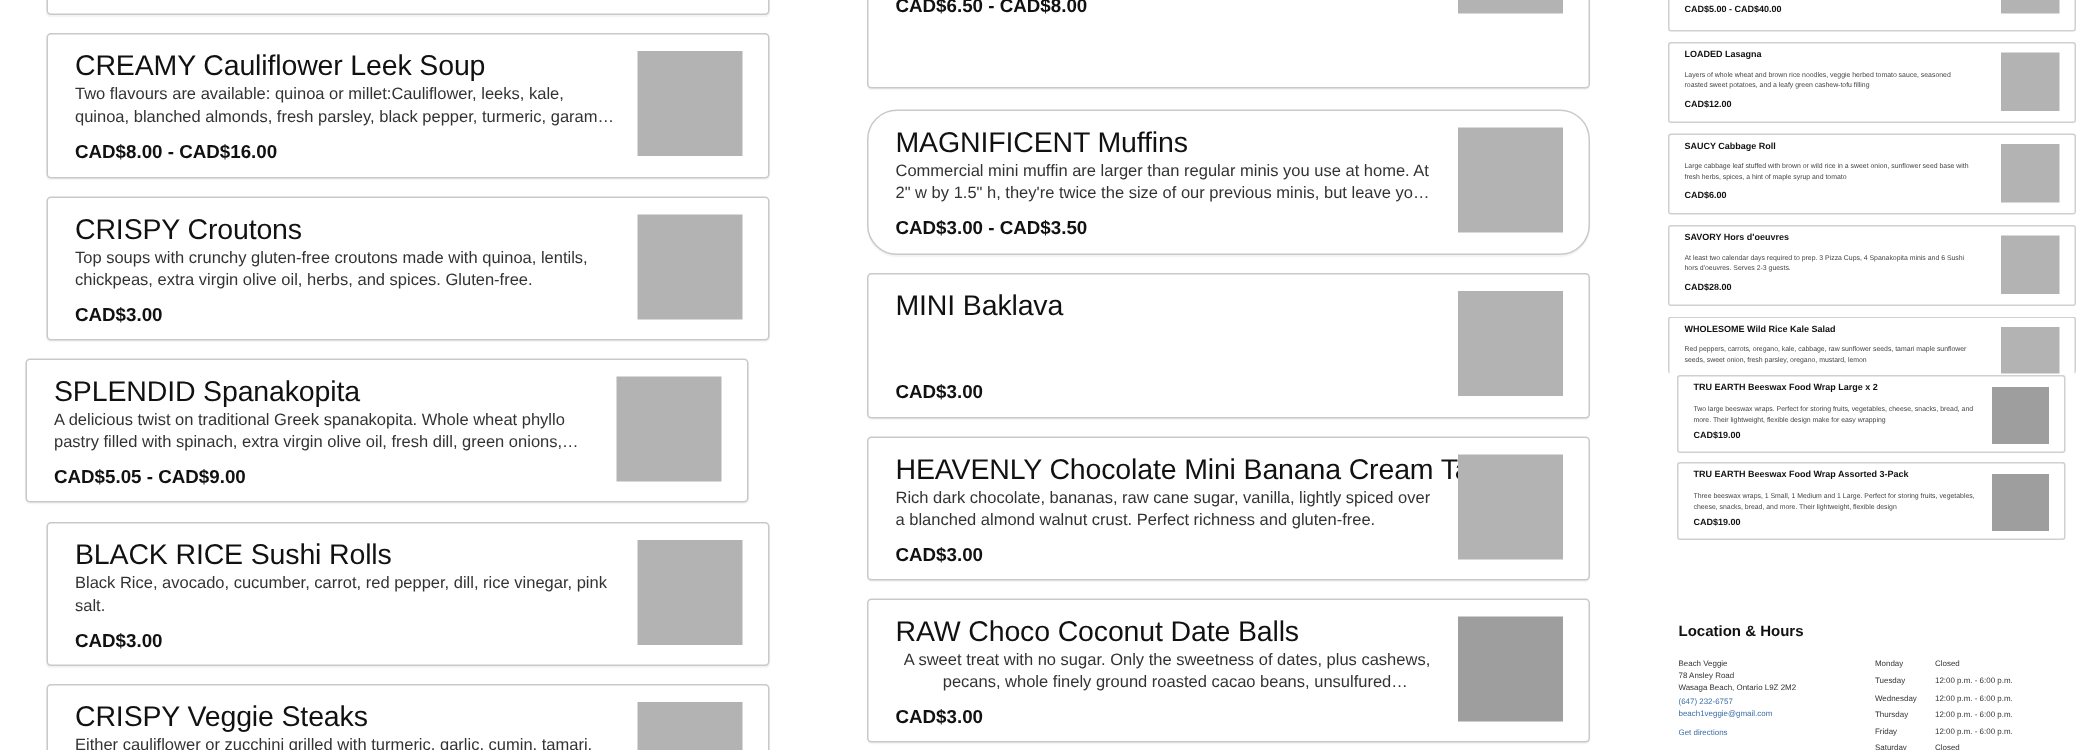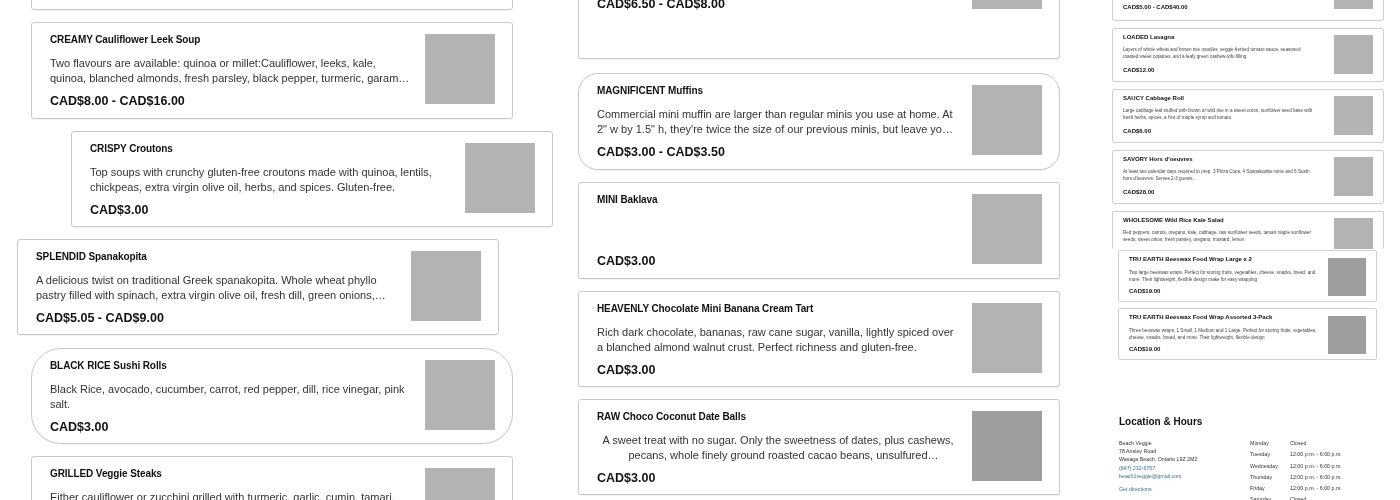--- a/index.html
+++ b/index.html
@@ -9,21 +9,21 @@
   .card {
     position: absolute;
     background: #fff;
     border: 1px solid #c9c9c9;
     border-radius: 3px;
     box-shadow: 0 1px 1px rgba(0,0,0,0.05);
     overflow: hidden;
   }
   .card .title {
     position: absolute; left: 18px; top: 11px;
-    font-weight: bold; font-size: 10px; letter-spacing: -0.1px; color: #111;
+    font-weight: normal; font-size: 19px; letter-spacing: -0.1px; color: #111;
     white-space: nowrap;
   }
   .card .desc {
     position: absolute; left: 18px; top: 33px; width: 362px;
     font-size: 11px; line-height: 15px; color: #333;
     display: -webkit-box; -webkit-line-clamp: 2; -webkit-box-orient: vertical; overflow: hidden;
   }
   .card .price {
     position: absolute; left: 18px; top: 71px;
     font-weight: bold; font-size: 12.5px; color: #111; white-space: nowrap;
@@ -86,43 +86,43 @@
   
 </div>
 
 <div class="card" style="left:31px; top:22px; width:482px; height:97px;">
   <div class="title">CREAMY Cauliflower Leek Soup</div>
   <div class="desc">Two flavours are available: quinoa or millet:Cauliflower, leeks, kale, quinoa, blanched almonds, fresh parsley, black pepper, turmeric, garam masala, sea salt</div>
   <div class="price">CAD$8.00 - CAD$16.00</div>
   <div class="thumb"></div>
 </div>
 
-<div class="card" style="left:31px; top:131px; width:482px; height:96px;margin-left:40px;">
+<div class="card" style="left:31px; top:131px; width:482px; height:96px;">
   <div class="title">CRISPY Croutons</div>
   <div class="desc">Top soups with crunchy gluten-free croutons made with quinoa, lentils, chickpeas, extra virgin olive oil, herbs, and spices. Gluten-free.</div>
   <div class="price">CAD$3.00</div>
   <div class="thumb"></div>
 </div>
 
 <div class="card" style="left:17px; top:239px; width:482px; height:96px;">
   <div class="title">SPLENDID Spanakopita</div>
   <div class="desc">A delicious twist on traditional Greek spanakopita. Whole wheat phyllo pastry filled with spinach, extra virgin olive oil, fresh dill, green onions, tofu, and spices</div>
   <div class="price">CAD$5.05 - CAD$9.00</div>
   <div class="thumb"></div>
 </div>
 
-<div class="card" style="left:31px; top:348px; width:482px; height:96px;border-radius:30px;">
+<div class="card" style="left:31px; top:348px; width:482px; height:96px;">
   <div class="title">BLACK RICE Sushi Rolls</div>
   <div class="desc">Black Rice, avocado, cucumber, carrot, red pepper, dill, rice vinegar, pink salt.</div>
   <div class="price">CAD$3.00</div>
   <div class="thumb"></div>
 </div>
 
 <div class="card" style="left:31px; top:456px; width:482px; height:96px;">
-  <div class="title">GRILLED Veggie Steaks</div>
+  <div class="title">CRISPY Veggie Steaks</div>
   <div class="desc">Either cauliflower or zucchini grilled with turmeric, garlic, cumin, tamari,</div>
   <div class="thumb"></div>
 </div>
 
 <div class="card" style="left:578px; top:-38px; width:482px; height:97px;">
 
   <div class="price" style="top:34px;">CAD$6.50 - CAD$8.00</div>
   <div class="thumb" style="top:-24px;"></div>
 </div>
 

